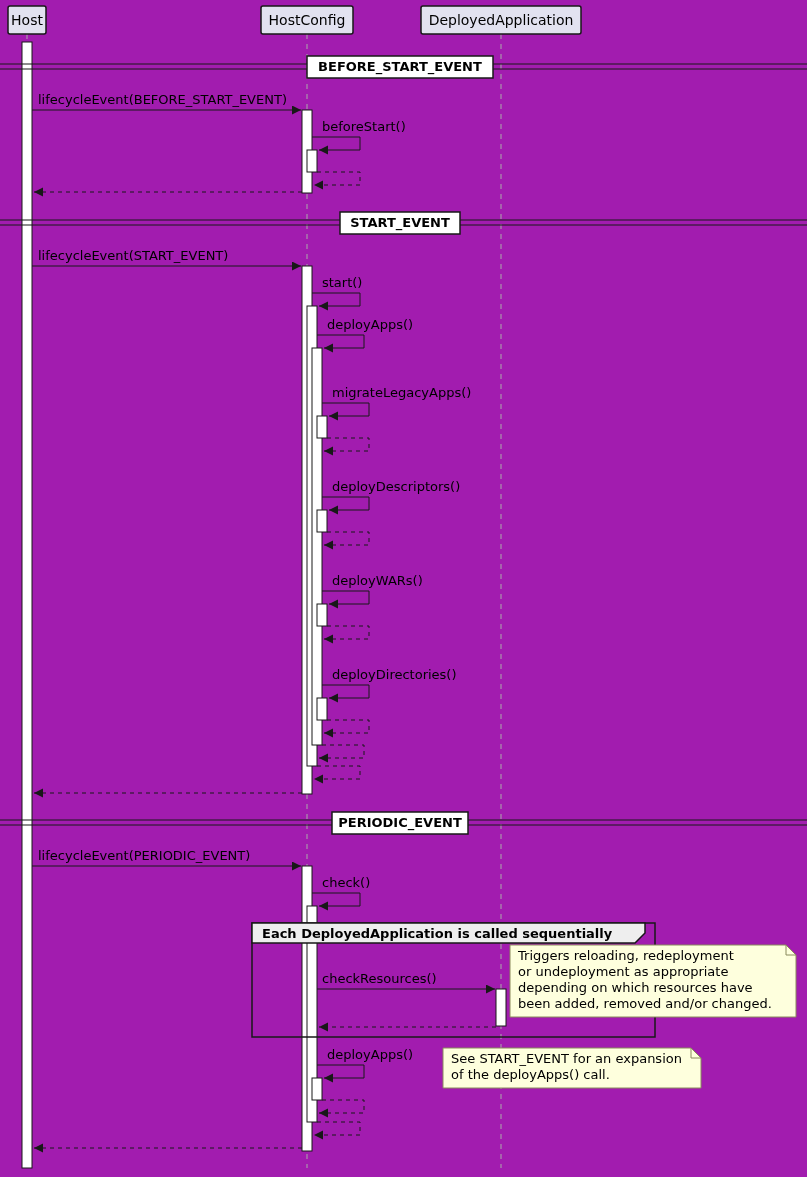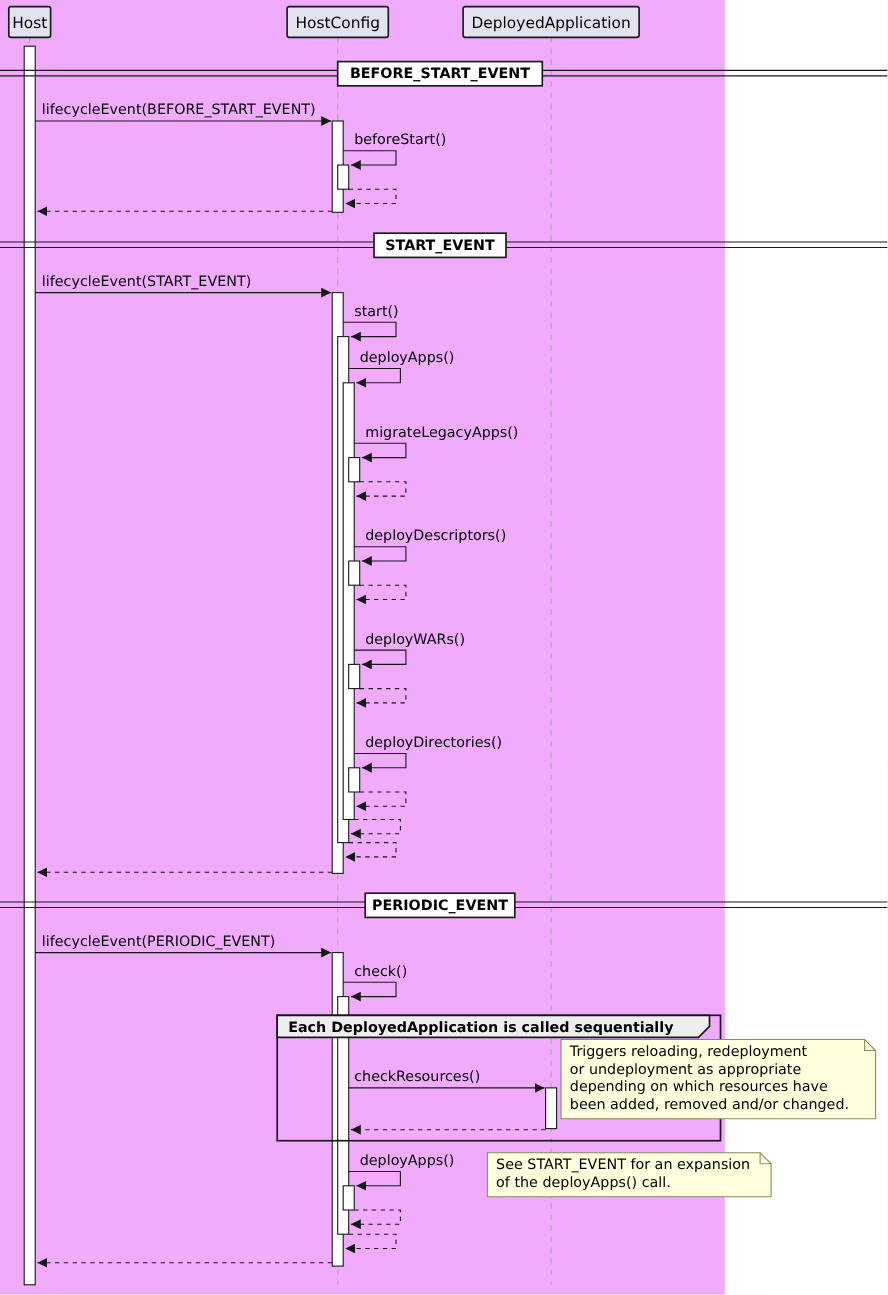--- a/index.html
+++ b/index.html
@@ -1,16 +1,16 @@
 <!DOCTYPE html>
 <html><head>
 <meta charset="utf-8">
 <style>
   html,body { margin:0; padding:0; background:#ffffff; }
-  #canvas { position:relative; width:659px; height:1177px; background:#f0abfc;
+  #canvas { position:relative; width:807px; height:1177px; background:#a21caf;
             font-family:"DejaVu Sans","Liberation Sans",sans-serif; }
   svg text { font-family:"DejaVu Sans","Liberation Sans",sans-serif; fill:#000000; }
   .msg-label { font-size:13px; }
   .participant-label { font-size:14px; }
   .bold-label { font-size:13px; font-weight:bold; }
   .note-text { font-size:13px; }
   .lifeline { stroke:#AAAAAA; stroke-width:1; stroke-dasharray:5,5; }
   .activation { fill:#FFFFFF; stroke:#181818; stroke-width:1; }
   .arrow { stroke:#181818; stroke-width:1; fill:none; }
   .arrow-dashed { stroke:#181818; stroke-width:1; fill:none; stroke-dasharray:4,4; }

